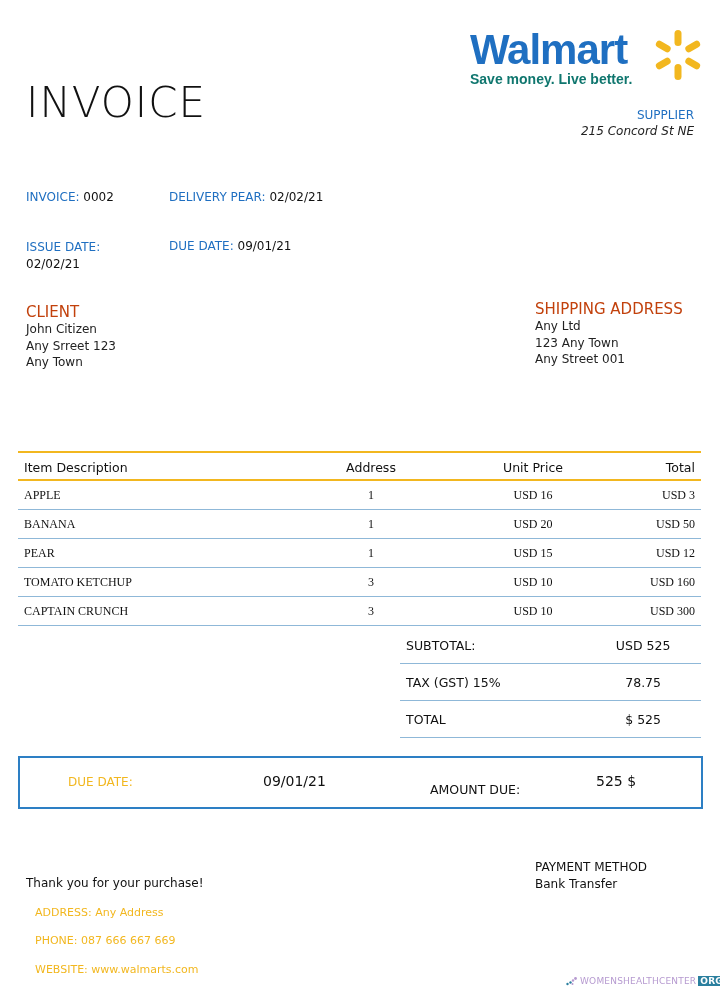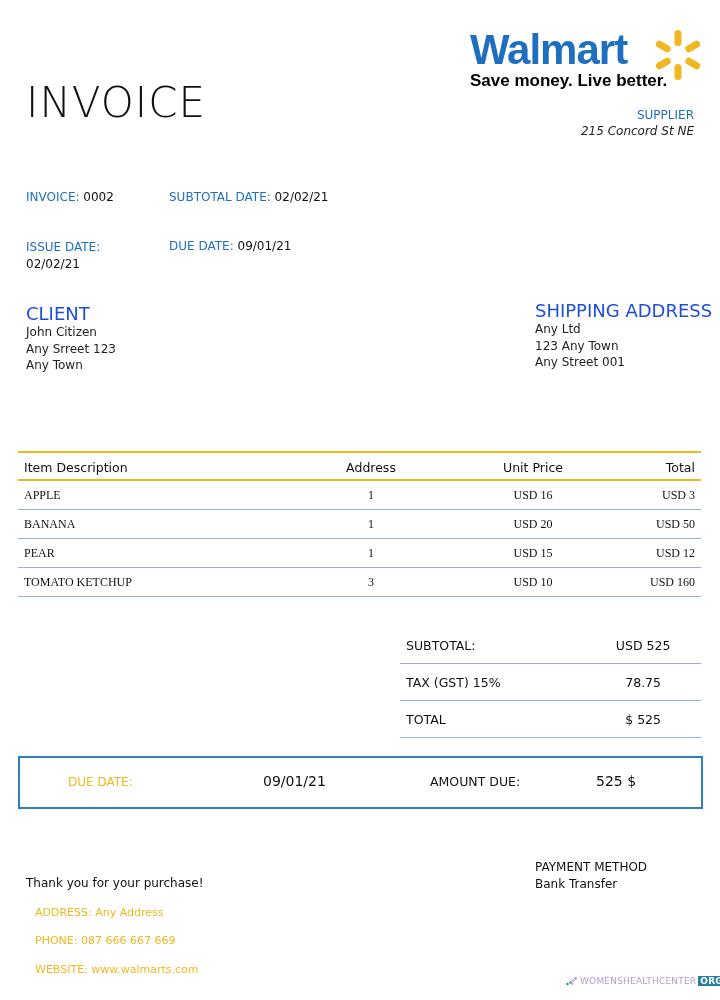--- a/index.html
+++ b/index.html
@@ -2,42 +2,42 @@
 <html><head>
 <meta charset="utf-8">
 <style>
   html, body { margin: 0; padding: 0; background: #ffffff; }
   body { width: 720px; height: 1000px; position: relative; overflow: hidden;
          font-family: "DejaVu Sans", "Liberation Sans", sans-serif; color: #111; }
   .abs { position: absolute; }
   .title { left: 26px; top: 78px; font-size: 42px; letter-spacing: 1px; font-weight: 300; color: #111; }
   .logo { left: 470px; top: 28px; width: 240px; }
   .logo-word { font-family: "Liberation Sans", sans-serif; font-weight: bold; font-size: 42px; color: #1f6fc1; letter-spacing: -1px; line-height: 44px; }
-  .logo-tag { font-family: "Liberation Sans", sans-serif; font-weight: bold; font-size: 17px; color: #000000; margin-top: -1px; }
+  .logo-tag { font-family: "Liberation Sans", sans-serif; font-weight: bold; font-size: 14px; color: #0f766e; margin-top: -1px; }
   .spark { position: absolute; left: 180px; top: 0px; width: 56px; height: 56px; }
   .supplier-label { right: 26px; top: 108px; font-size: 12px; color: #1f6fc1; text-align: right; margin-left: 11px; }
   .supplier-addr { right: 26px; top: 124px; font-size: 12px; color: #222; text-align: right; font-style: italic; }
   .lbl-blue { color: #1f6fc1; text-align: center; }
   .small { font-size: 12px; }
-  .sec-head { font-size: 18px; color: #1d4ed8; }
+  .sec-head { font-size: 15px; color: #c2410c; }
   .addr-line { font-size: 12px; line-height: 16.5px; color: #222; }
   table.items { position: absolute; left: 18px; top: 451px; width: 683px; border-collapse: collapse; }
   table.items th { font-weight: normal; font-size: 12.5px; padding: 6px 6px 4px 6px; border-top: 2px solid #f2b71f; border-bottom: 2px solid #f2b71f; color: #111; height: 16px; }
   table.items td { font-family: "Liberation Serif", serif; font-size: 12px; padding: 0 6px; height: 28px; border-bottom: 1.5px solid #8fb8d8; color: #111; }
   .c-desc { text-align: left; width: 260px; }
   .c-qty { text-align: center; width: 150px; }
   .c-price { text-align: center; width: 150px; }
   .c-total { text-align: right; }
   table.totals { position: absolute; left: 400px; top: 627px; width: 301px; border-collapse: collapse; }
   table.totals td { font-size: 12.5px; height: 36px; padding: 0 6px; border-bottom: 1.5px solid #8fb8d8; color: #111; }
   table.totals td.v { text-align: center; }
   .due-box { left: 18px; top: 756px; width: 681px; height: 49px; border: 2px solid #2d7fc4; }
   .due-label { left: 48px; top: 17px; font-size: 12px; color: #f2b71f; }
   .due-val { left: 243px; top: 15px; font-size: 14px; color: #111; }
-  .amt-label { left: 410px; top: 16px; font-size: 12.5px; color: #111; }
+  .amt-label { left: 410px; top: 24px; font-size: 12.5px; color: #111; }
   .amt-val { left: 576px; top: 15px; font-size: 14px; color: #111; }
   .thanks { left: 26px; top: 876px; font-size: 12px; color: #111; }
   .foot { left: 35px; font-size: 11px; color: #f2b71f; }
   .pay-head { left: 535px; top: 860px; font-size: 12px; color: #111; }
   .pay-val { left: 535px; top: 877px; font-size: 12px; color: #111; }
   .wm { left: 566px; top: 976px; font-size: 9px; color: #b69ad0; display: flex; align-items: center; gap: 2px; letter-spacing: 0.2px; }
   .wm-org { background: #2a7f9e; color: #fff; font-size: 9px; padding: 0 2px; font-weight: bold; }
   .wm-dots { width: 12px; height: 10px; position: relative; }
 </style>
 </head>
@@ -61,21 +61,21 @@
 </div>
 
 <div class="abs supplier-label">SUPPLIER</div>
 <div class="abs supplier-addr">215 Concord St NE</div>
 
 <div class="abs small" style="left:26px; top:190px;">
   <span class="lbl-blue">INVOICE:</span>
   <span>0002</span>
 </div>
 <div class="abs small" style="left:169px; top:190px;">
-  <span class="lbl-blue">SUBTOTAL DATE:</span>
+  <span class="lbl-blue">DELIVERY PEAR:</span>
   <span>02/02/21</span>
 </div>
 <div class="abs small" style="left:26px; top:239px; line-height:17px;">
   <div class="lbl-blue">ISSUE DATE:</div>
   <div>02/02/21</div>
 </div>
 <div class="abs small" style="left:169px; top:239px;">
   <span class="lbl-blue">DUE DATE:</span>
   <span>09/01/21</span>
 </div>
@@ -121,20 +121,26 @@
       <td class="c-qty">1</td>
       <td class="c-price">USD 15</td>
       <td class="c-total">USD 12</td>
     </tr>
     <tr>
       <td class="c-desc">TOMATO KETCHUP</td>
       <td class="c-qty">3</td>
       <td class="c-price">USD 10</td>
       <td class="c-total">USD 160</td>
     </tr>
+    <tr>
+      <td class="c-desc">CAPTAIN CRUNCH</td>
+      <td class="c-qty">3</td>
+      <td class="c-price">USD 10</td>
+      <td class="c-total">USD 300</td>
+    </tr>
   </tbody>
 </table>
 
 <table class="totals">
   <tbody>
       <tr>
     <td>SUBTOTAL:</td>
     <td class="v">USD 525</td>
   </tr>
   <tr>

